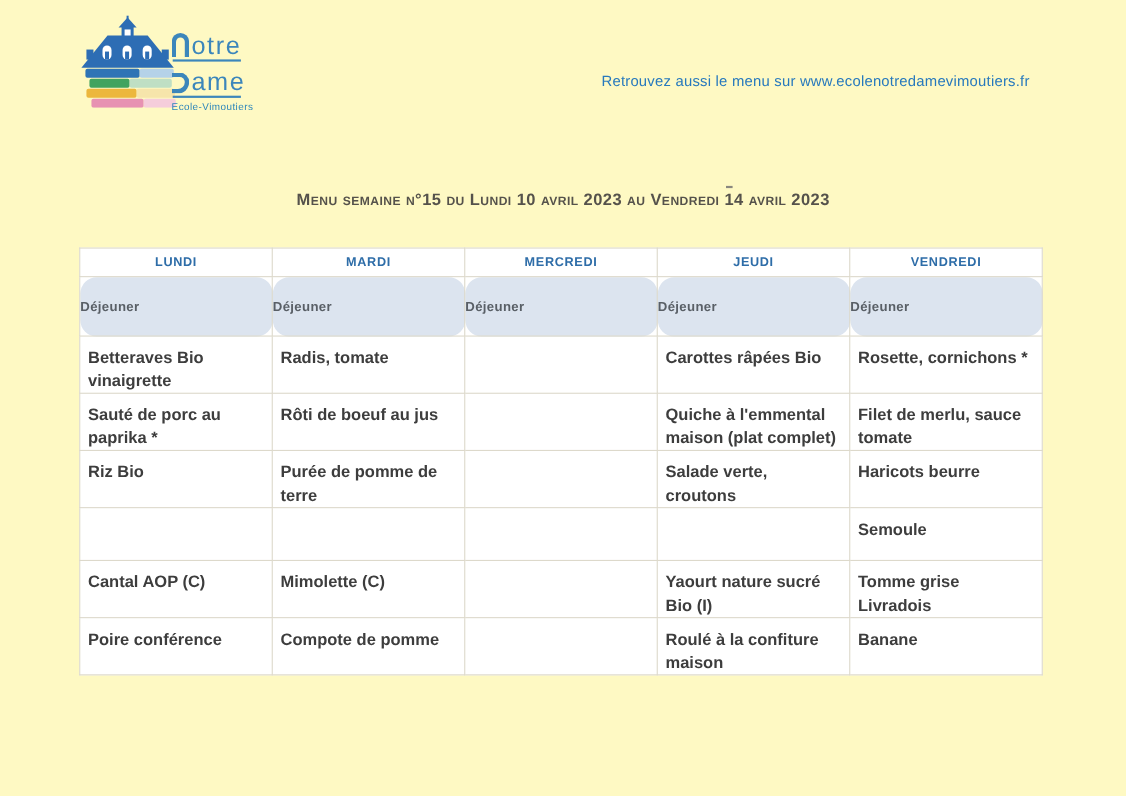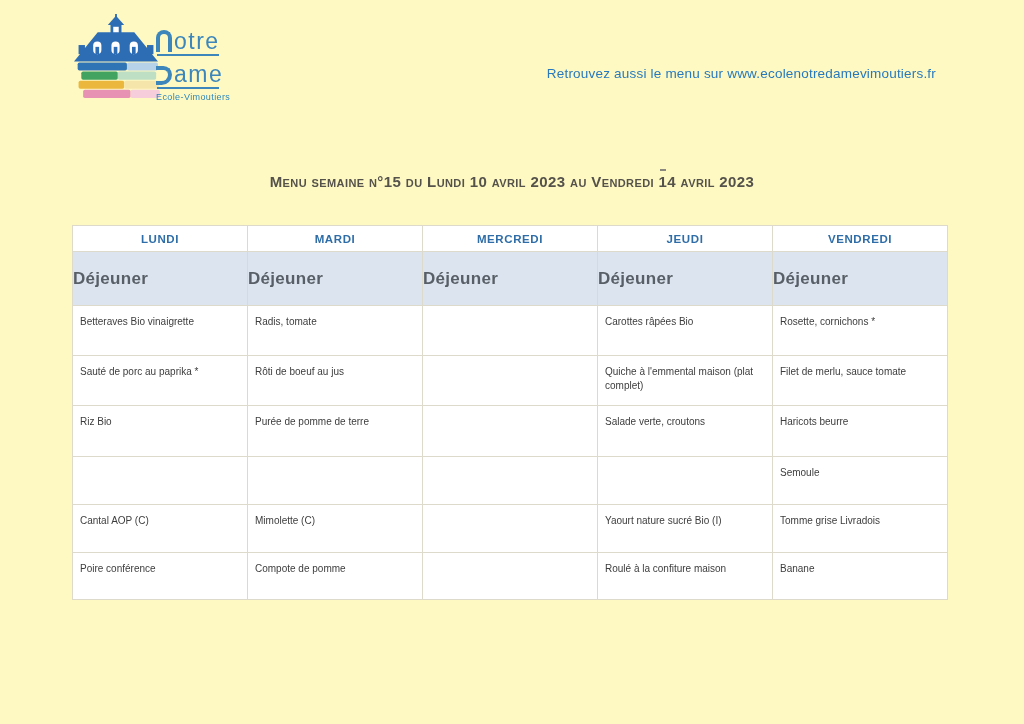--- a/index.html
+++ b/index.html
@@ -71,34 +71,35 @@
   }
   .menu-table thead tr { height:26px; }
   .menu-table th {
     font-size:11.5px; font-weight:bold;
     color:#2e6da8; letter-spacing:0.6px;
     background:#ffffff; vertical-align:middle;
   }
   .meal-row { height:54px; }
   .meal-row td {
     background:#dce4ef;
-    font-size:17px; font-weight:bold;
+    font-size:12px; font-weight:bold;
     color:#595f66; letter-spacing:0.3px;
     vertical-align:middle;
+    border-radius:15px;
   }
   .menu-table tbody tr:nth-child(2) { height:50px; }
   .menu-table tbody tr:nth-child(3) { height:50px; }
   .menu-table tbody tr:nth-child(4) { height:51px; }
   .menu-table tbody tr:nth-child(5) { height:48px; }
   .menu-table tbody tr:nth-child(6) { height:48px; }
   .menu-table tbody tr:nth-child(7) { height:47px; }
   .menu-table tbody tr.dish-row td {
     vertical-align:top;
     padding:9px 7px 0 7px;
-    font-size:10px; font-weight:normal;
+    font-size:15px; font-weight:bold;
     color:#3d3d3d; line-height:1.4;
   }
 </style>
 </head>
 <body>
 
 <div class="page">
 
   <div class="logo">
     <svg class="logo-house" width="96" height="84" viewBox="0 0 100 92">

